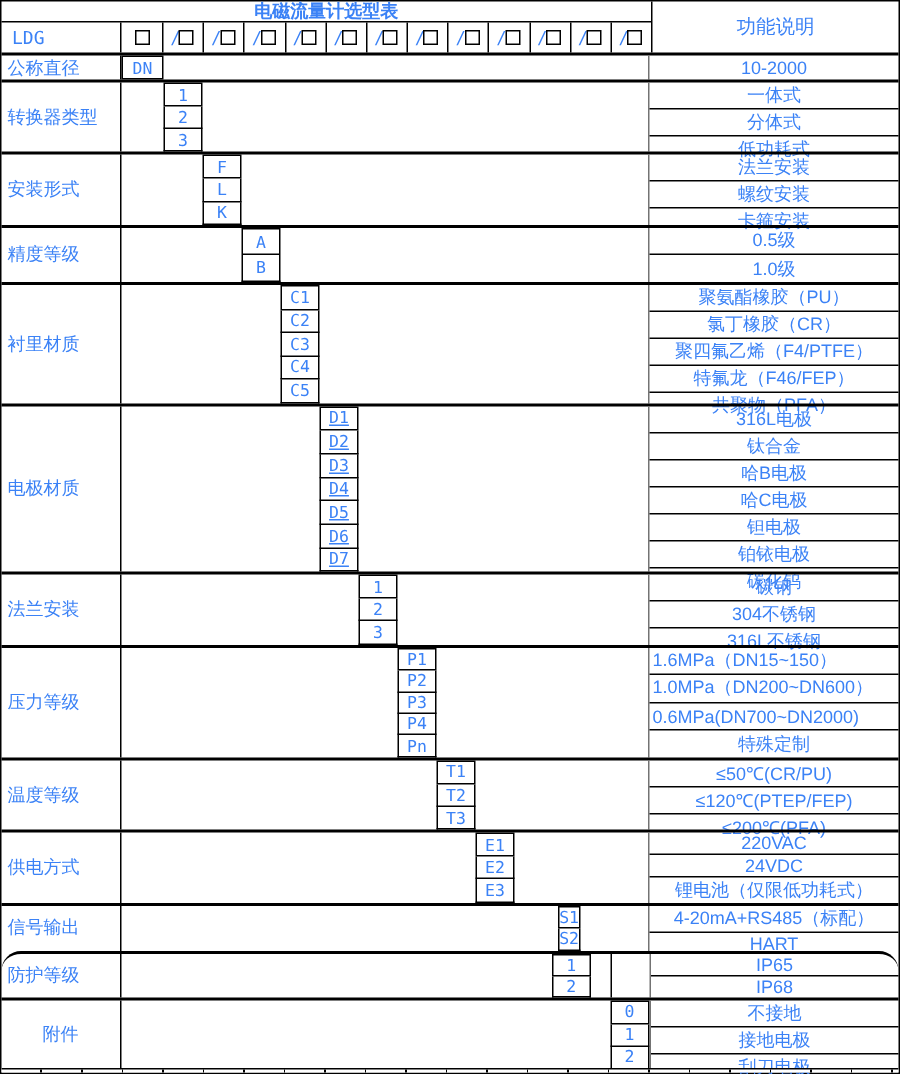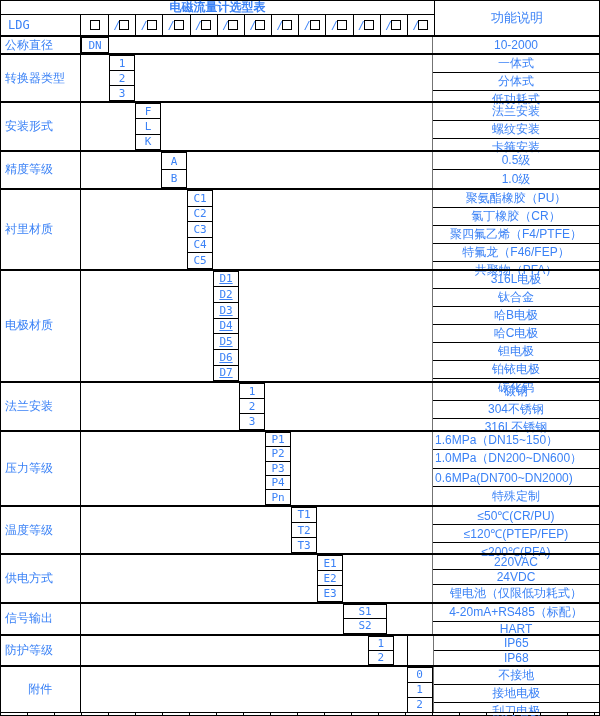--- a/index.html
+++ b/index.html
@@ -268,30 +268,30 @@
         </div>
         <div class="g-desc">
           <div class="desc-cell">220VAC</div>
           <div class="desc-cell">24VDC</div>
           <div class="desc-cell">锂电池（仅限低功耗式）</div>
         </div>
       </div>
       <div class="group" style="height: 32.2px;">
         <div class="g-label">信号输出</div>
         <div class="g-gap" style="width: 262px;"></div>
-        <div class="g-codes" style="width: 44px;">
+        <div class="g-codes" style="width: 44px; align-items: flex-end;">
           <div class="code-box">S1</div>
           <div class="code-box">S2</div>
         </div>
         <div class="g-desc">
           <div class="desc-cell">4-20mA+RS485（标配）</div>
           <div class="desc-cell">HART</div>
         </div>
       </div>
-      <div class="group" style="height: 32.2px;">
+      <div class="group" style="height: 32.2px; border-radius: 13px;">
         <div class="g-label">防护等级</div>
         <div class="g-gap" style="width: 288px;"></div>
         <div class="g-codes" style="width: 26px;">
           <div class="code-box">1</div>
           <div class="code-box">2</div>
         </div>
         <div class="g-rgap" style="width: 13px;"></div>
         <div class="g-rgap lined" style="width: 26px;"></div>
         <div class="g-desc">
           <div class="desc-cell">IP65</div>

